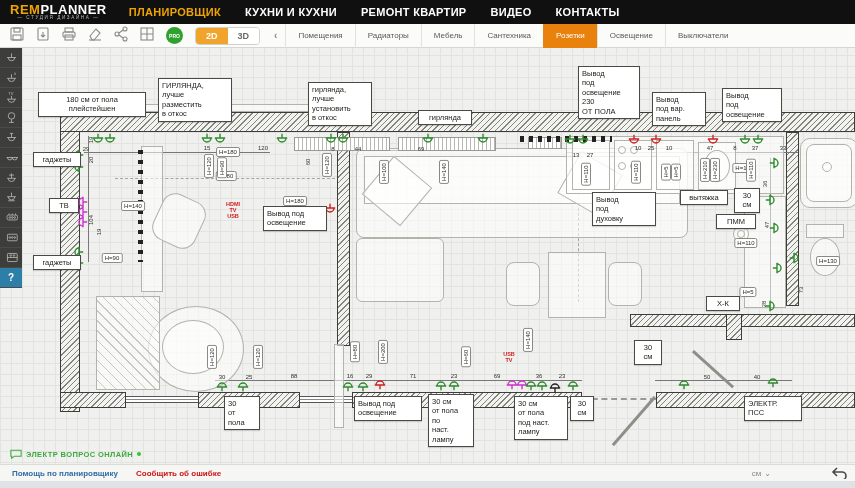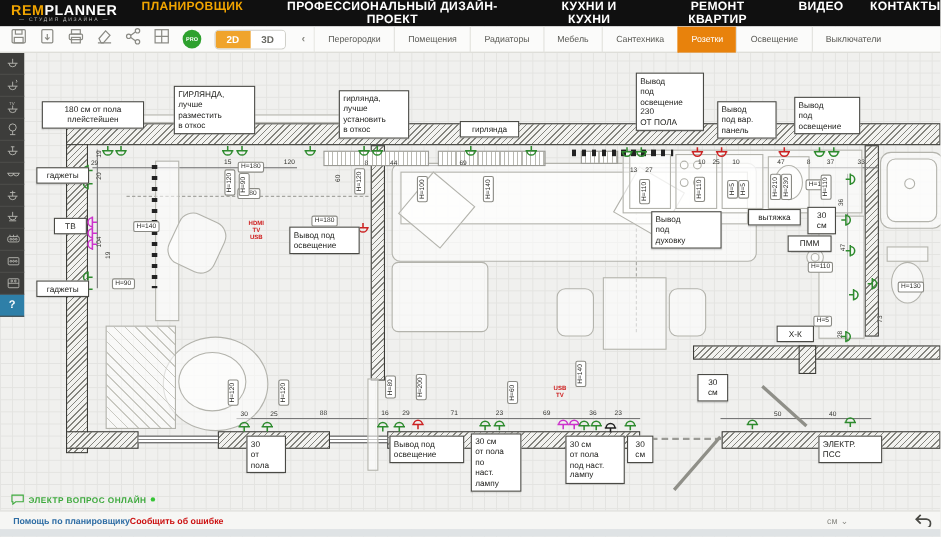--- a/index.html
+++ b/index.html
@@ -78,21 +78,21 @@
   .sbi.help { background:#2e7fa8; color:#fff; font-size:10px; font-weight:bold; }
 
   
   #chat { position:absolute; left:10px; top:449px; z-index:8; display:flex; align-items:center;
     gap:4px; color:#3da93d; font-size:7.5px; font-weight:bold; letter-spacing:.4px; cursor:pointer; }
   #chat .dot { width:4px; height:4px; border-radius:50%; background:#35c435; }
   #chat svg { width:12px; height:10px; }
   #fbar { position:absolute; left:0; top:464px; width:855px; height:17px; background:#f6f6f4;
     border-top:1px solid #dcdcd7; display:flex; align-items:center; z-index:10; font-size:8px; }
   #fbar .help { color:#2e6da4; font-weight:bold; margin-left:12px; cursor:pointer; }
-  #fbar .err { color:#cc1111; font-weight:bold; cursor:pointer; }
+  #fbar .err { color:#cc1111; font-weight:bold; margin-left:18px; cursor:pointer; }
   #fbar .sp { flex:1; }
   #unit { color:#8a8a84; font-size:8px; display:flex; align-items:center; gap:3px; cursor:pointer; margin-right:60px; }
   #undo { width:16px; height:12px; color:#4a4a45; cursor:pointer; margin-right:8px; }
   #bstrip { position:absolute; left:0; top:481px; width:855px; height:7px; background:#dfe3e5; z-index:10; }
 </style>
 </head>
 <body>
 
 <div id="canvas">
     <div class="wall" style="left: 60px; top: 112px; width: 20px; height: 300px;"></div>
@@ -150,21 +150,21 @@
     <div class="furn ell" style="left: 737px; top: 230px; width: 8px; height: 8px;"></div>
     <div class="furn" style="left: 95px; top: 104px; width: 242px; height: 8px;"></div>
     <div class="furn" style="left: 334px; top: 344px; width: 10px; height: 84px;"></div>
     <div class="strip" style="left: 294px; top: 137px; width: 96px; height: 14px;"></div>
     <div class="strip" style="left: 398px; top: 137px; width: 98px; height: 14px;"></div>
     <div class="strip" style="left: 528px; top: 137px; width: 34px; height: 12px;"></div>
     <div class="ticksH" style="left: 520px; top: 136px; width: 92px; height: 6px;"></div>
     <div class="ticksV" style="left: 138px; top: 150px; width: 5px; height: 112px;"></div>
     <div class="pline" style="left: 694px; top: 350px; width: 54px; transform: rotate(42deg);"></div>
     <div class="pline" style="left: 656px; top: 398px; width: 64px; transform: rotate(131deg);"></div>
-    <div class="lbl c" style="left: 38px; top: 92px; width: 93px;">180 см от пола
+    <div class="lbl c" style="left: 38px; top: 92px; width: 108px;">180 см от пола
 плейстейшен</div>
     <div class="lbl" style="left: 158px; top: 78px; width: 74px;">ГИРЛЯНДА,
 лучше
 разместить
 в откос</div>
     <div class="lbl" style="left: 308px; top: 82px; width: 64px;">гирлянда,
 лучше
 установить
 в откос</div>
     <div class="lbl c" style="left: 418px; top: 110px; width: 54px;">гирлянда</div>
@@ -462,21 +462,20 @@
       </svg></div>
   </div>
 
 <header id="hdr">
   <div id="logo">
     <div class="l1"><span class="rem">REM</span><span class="pln">PLANNER</span></div>
     <div class="l2">— СТУДИЯ ДИЗАЙНА —</div>
   </div>
   <nav id="nav">
       <div class="navitem act">ПЛАНИРОВЩИК</div>
-      <div class="navitem">ПРОФЕССИОНАЛЬНЫЙ ДИЗАЙН-ПРОЕКТ</div>
       <div class="navitem">КУХНИ И КУХНИ</div>
       <div class="navitem">РЕМОНТ КВАРТИР</div>
       <div class="navitem">ВИДЕО</div>
       <div class="navitem">КОНТАКТЫ</div>
     </nav>
 </header>
 
 <div id="tbar">
   <div id="ticons"><div class="tico" style="display: inline-block;"><svg viewBox="0 0 16 16" fill="none" stroke="currentColor" stroke-width="1.1">
           <rect x="2" y="2" width="12" height="12" rx="1"></rect>
@@ -501,21 +500,20 @@
           <rect x="2" y="2" width="12" height="12"></rect>
           <path d="M2 8h12M8 2v12"></path>
         </svg></div></div>
   <div id="pro">PRO</div>
   <div id="vt">
     <div class="vbtn v2d">2D</div>
     <div class="vbtn v3d">3D</div>
   </div>
   <div id="chev">‹</div>
   <div id="tabs">
-      <div class="tab">Перегородки</div>
       <div class="tab">Помещения</div>
       <div class="tab">Радиаторы</div>
       <div class="tab">Мебель</div>
       <div class="tab">Сантехника</div>
       <div class="tab act">Розетки</div>
       <div class="tab">Освещение</div>
       <div class="tab">Выключатели</div>
     </div>
 </div>
 

